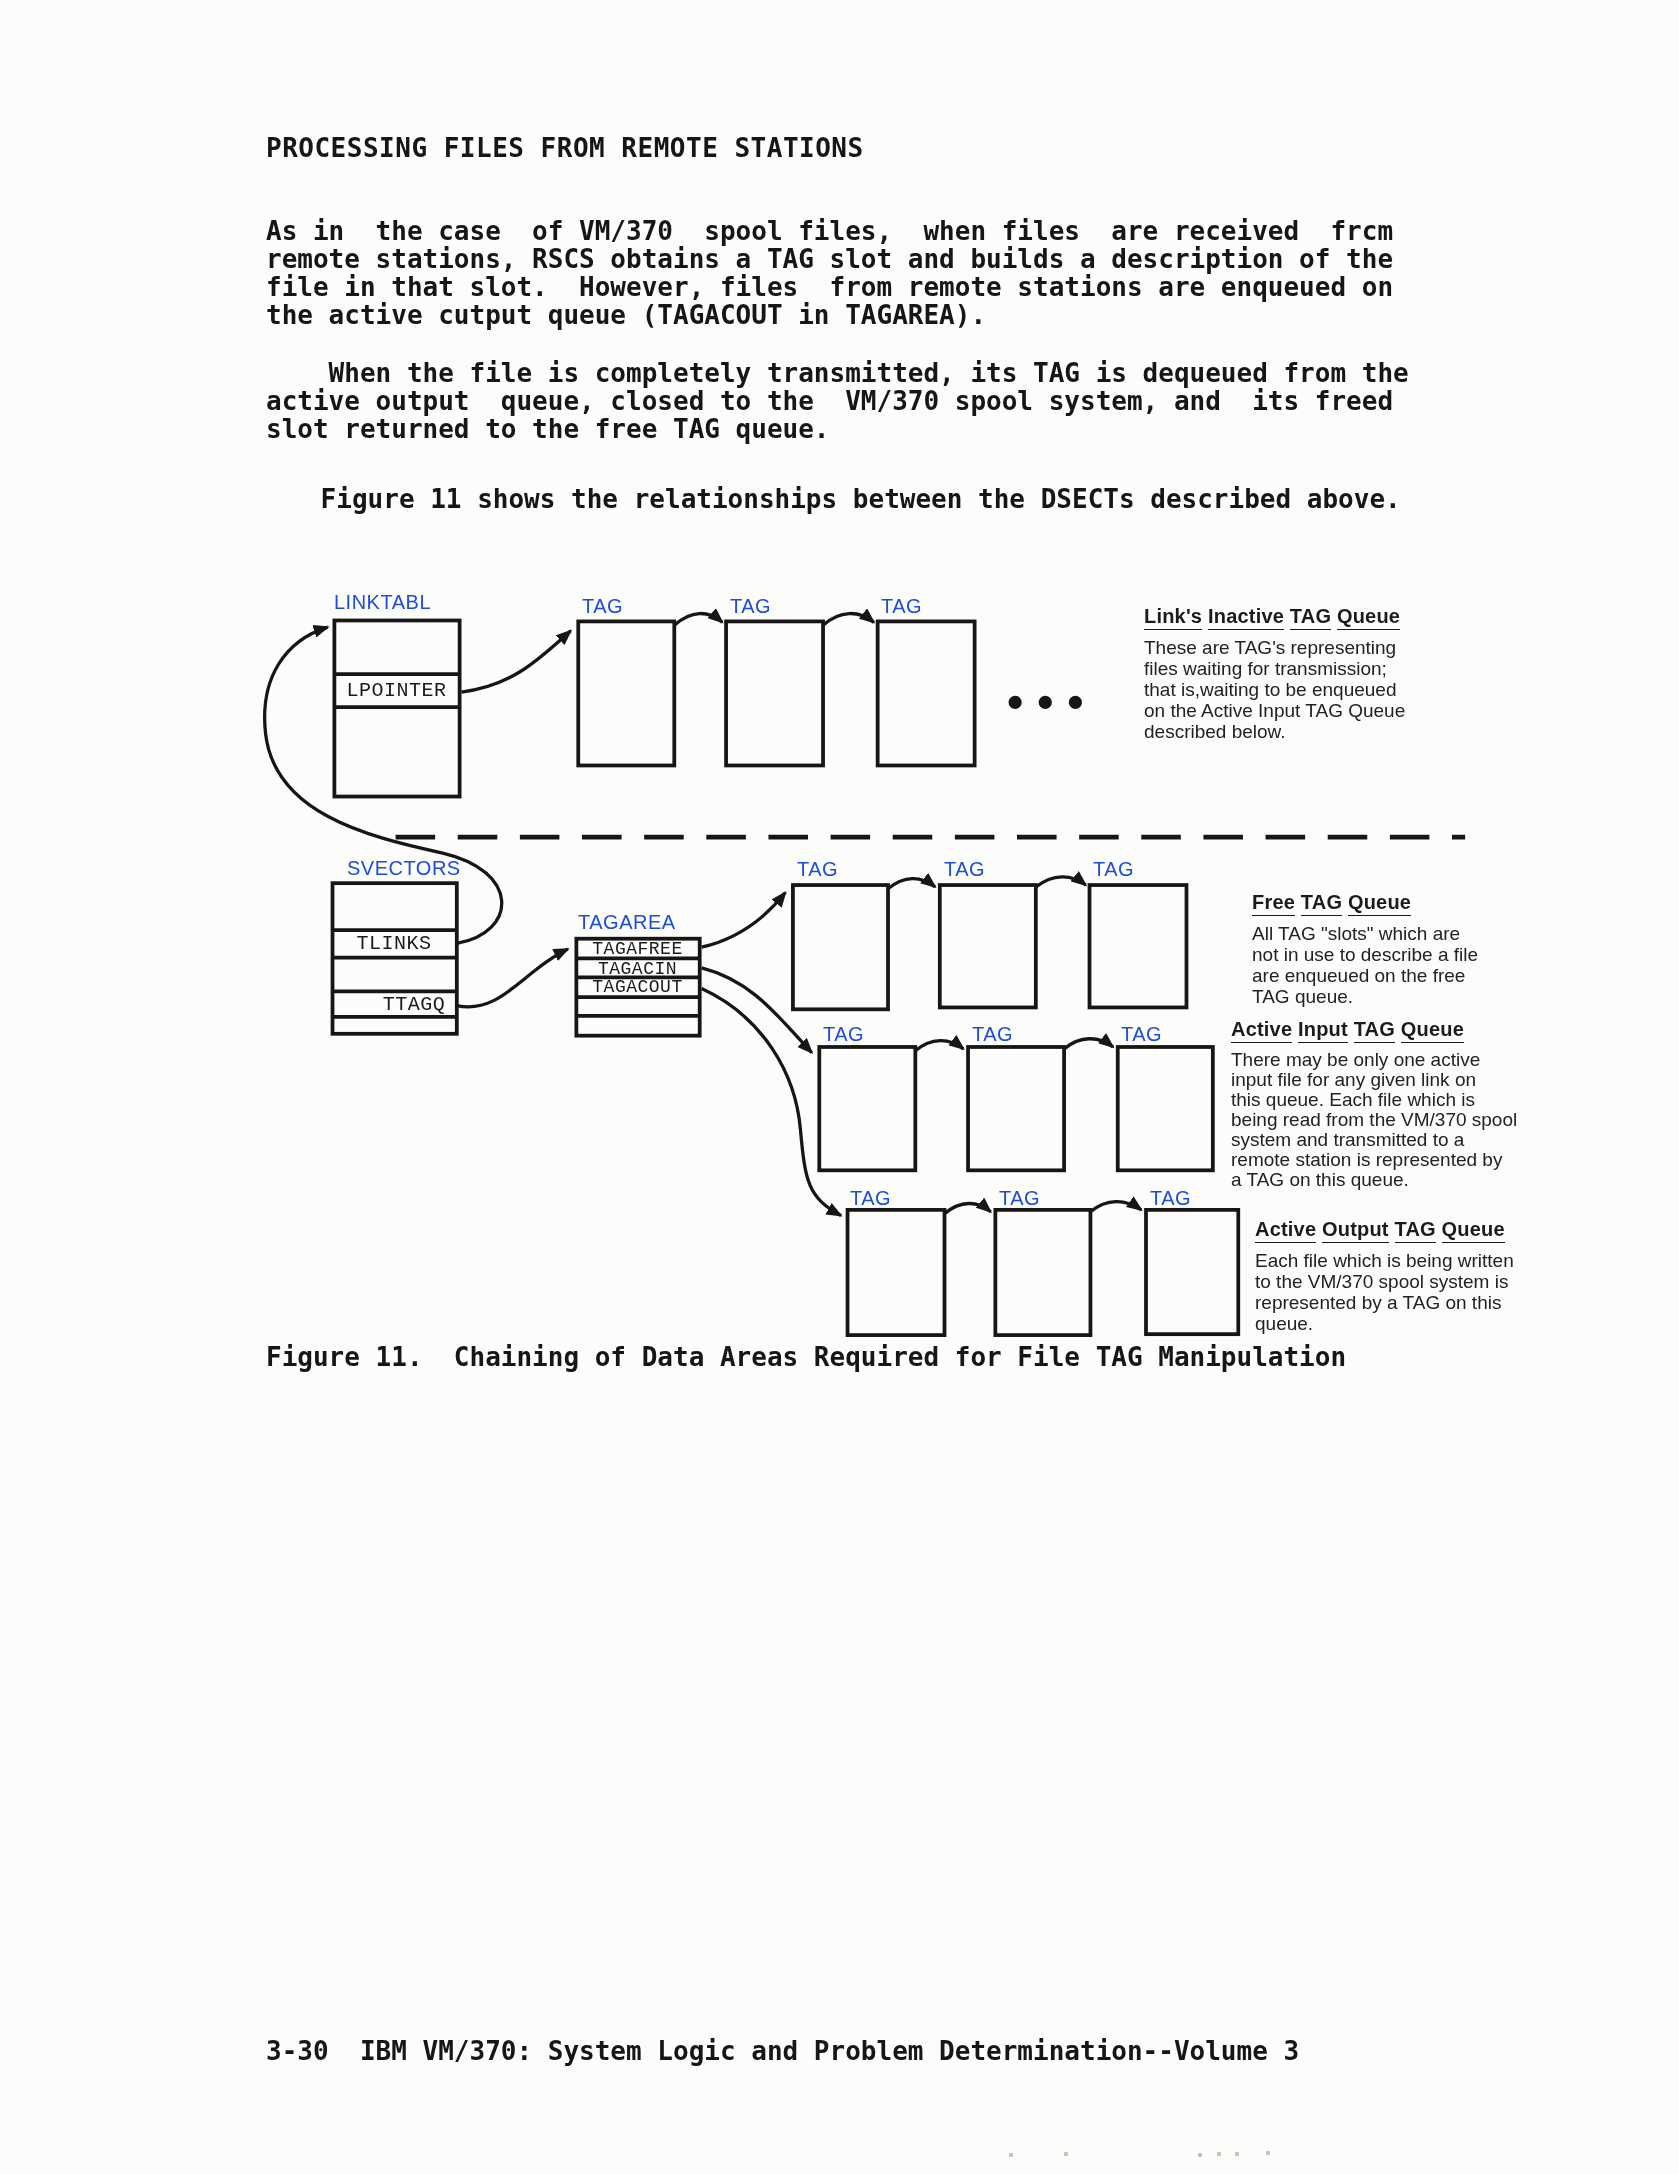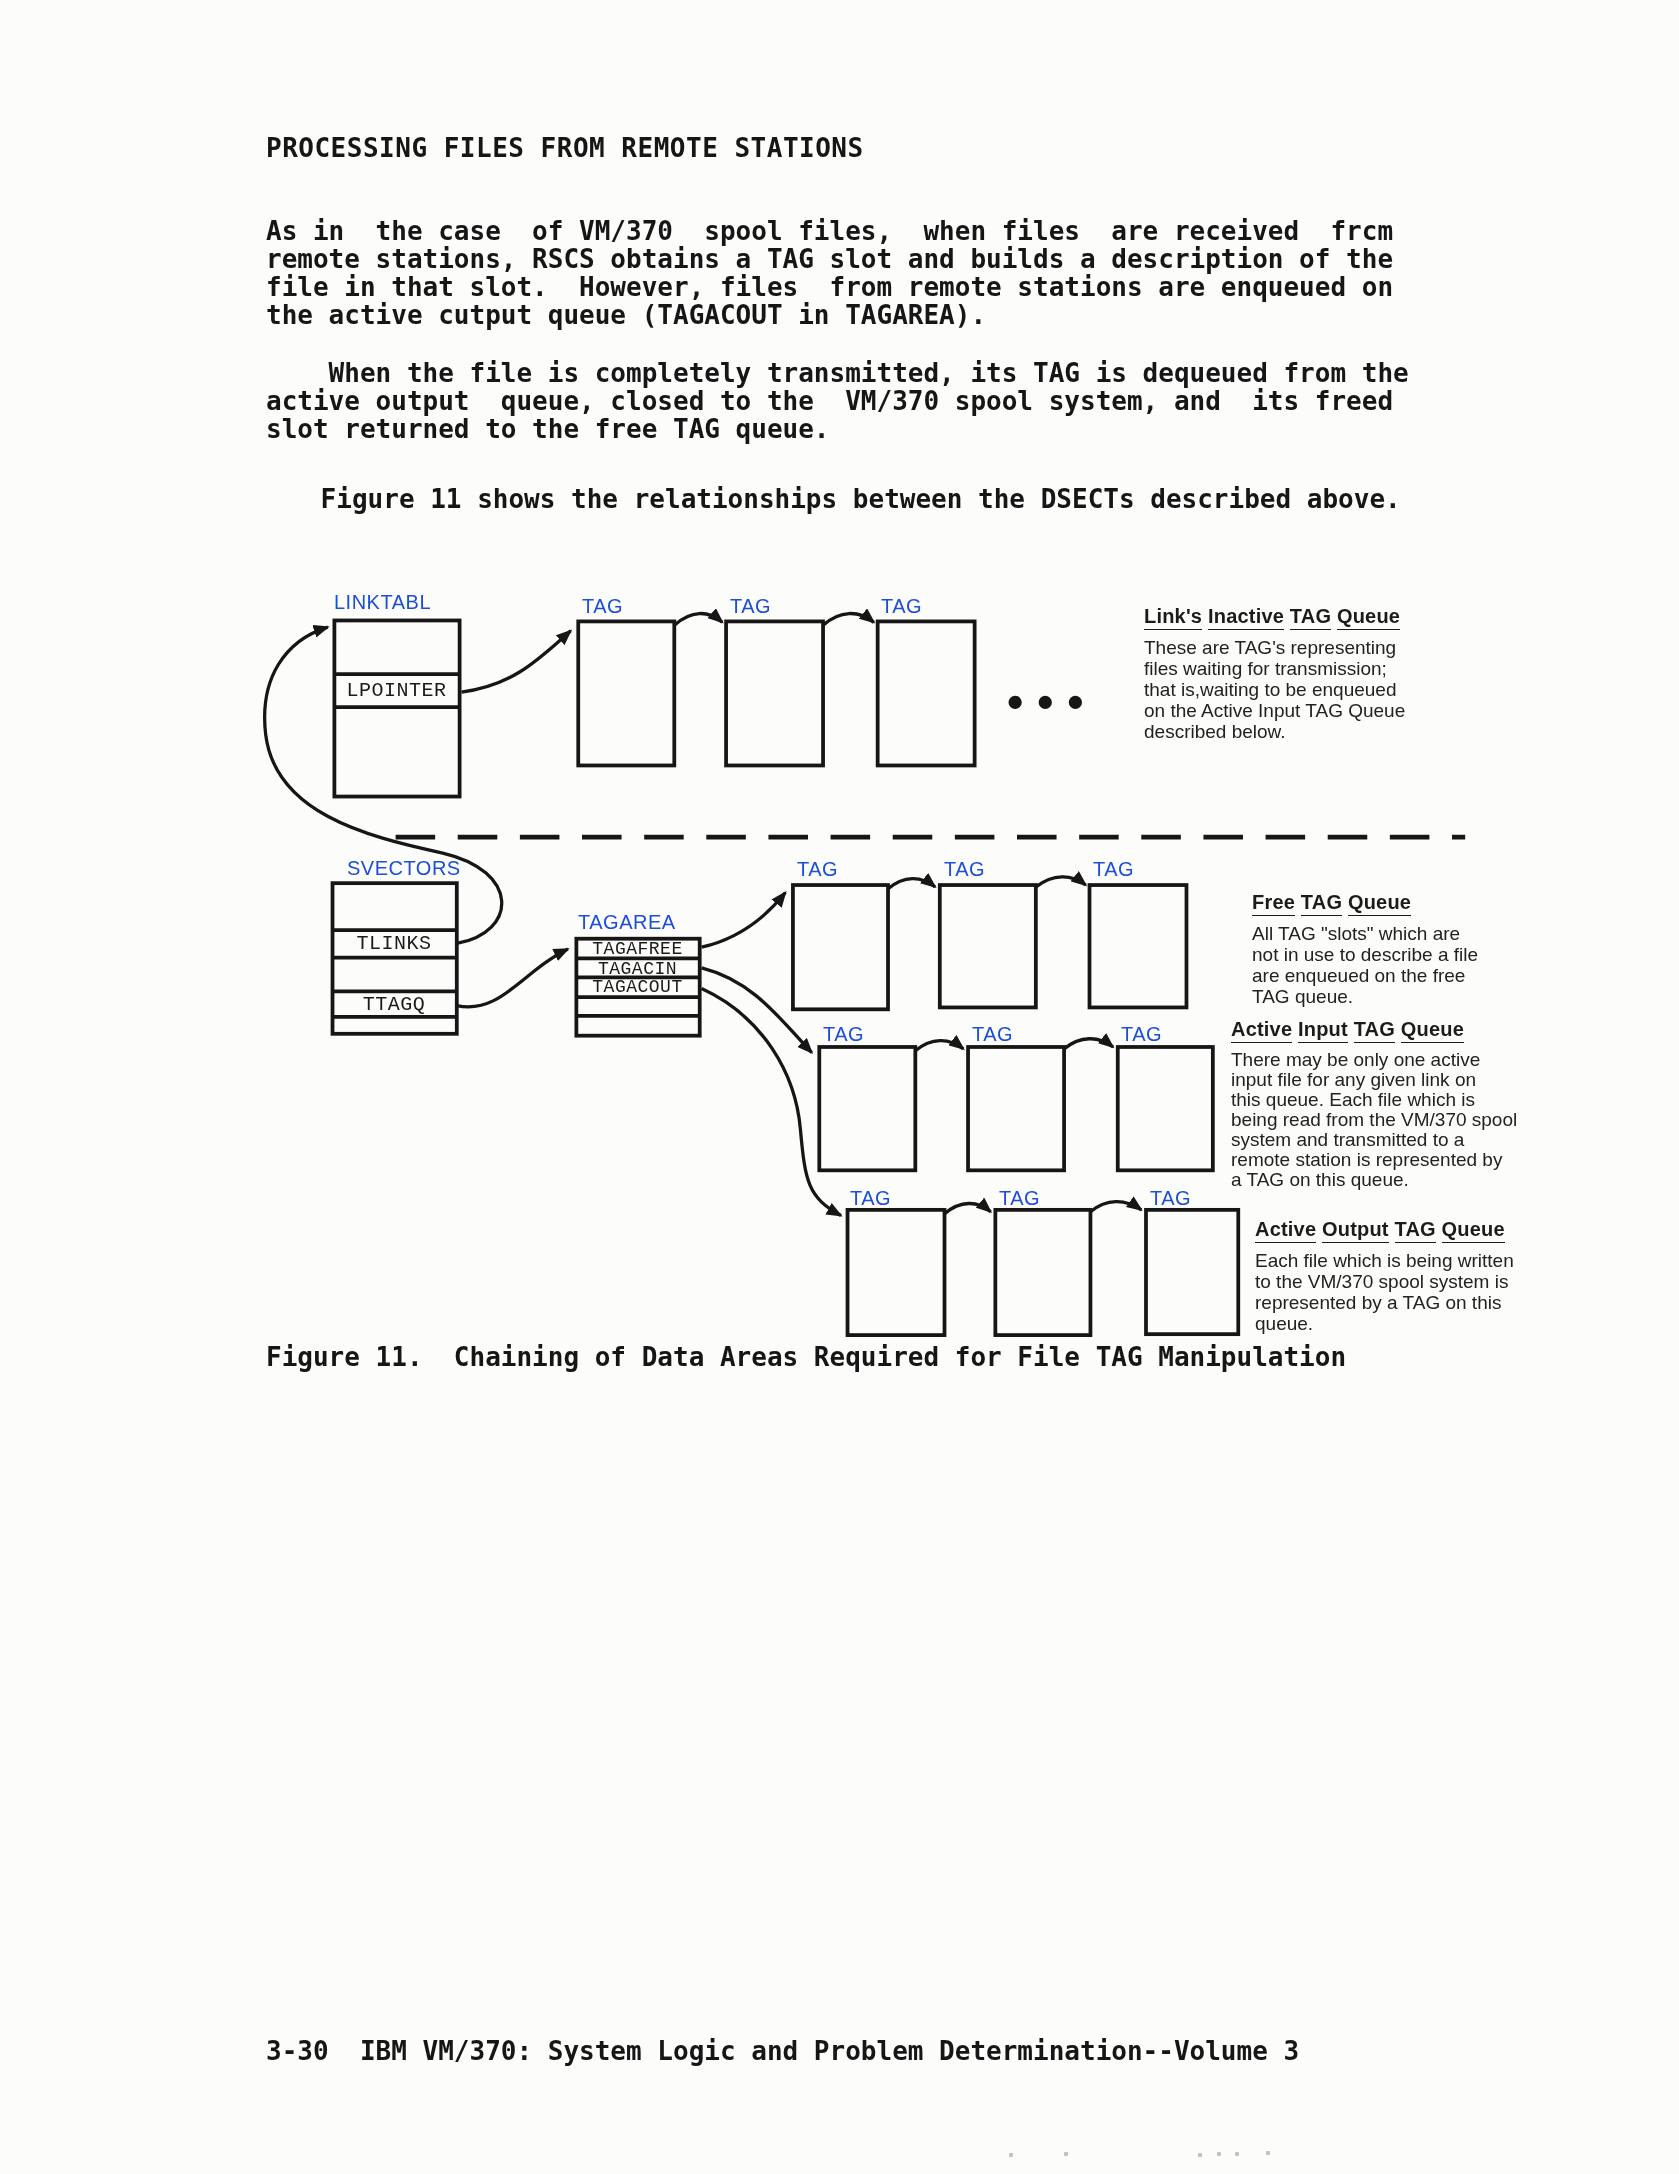--- a/index.html
+++ b/index.html
@@ -120,21 +120,21 @@
   <div class="diaglabel" style="left:1093px;top:858px;">TAG</div>
   <div class="diaglabel" style="left:823px;top:1023px;">TAG</div>
   <div class="diaglabel" style="left:972px;top:1023px;">TAG</div>
   <div class="diaglabel" style="left:1121px;top:1023px;">TAG</div>
   <div class="diaglabel" style="left:850px;top:1187px;">TAG</div>
   <div class="diaglabel" style="left:999px;top:1187px;">TAG</div>
   <div class="diaglabel" style="left:1150px;top:1187px;">TAG</div>
 
   <div class="fieldlabel" style="left:334px;top:674px;width:125px;height:33px;">LPOINTER</div>
   <div class="fieldlabel" style="left:332px;top:930px;width:124px;height:27px;">TLINKS</div>
-  <div class="fieldlabel" style="left:332px;top:992px;width:124px;height:25.4px;">TTAGQ</div>
+  <div class="fieldlabel" style="left:332px;top:992px;width:124px;height:25.4px;padding-left:20px;">TTAGQ</div>
   <div class="fieldlabel" style="left:576px;top:939px;width:123px;height:20px;font-size:18px;">TAGAFREE</div>
   <div class="fieldlabel" style="left:576px;top:959px;width:123px;height:19px;font-size:18px;">TAGACIN</div>
   <div class="fieldlabel" style="left:576px;top:977px;width:123px;height:20px;font-size:18px;">TAGACOUT</div>
 
   <div class="ann" style="left:1252px;top:891px;width:282px;">
     <h4><span class="uw">Free</span> <span class="uw">TAG</span> <span class="uw">Queue</span></h4>
     <div class="annbody">All TAG "slots" which are
 not in use to describe a file
 are enqueued on the free
 TAG queue.</div>

